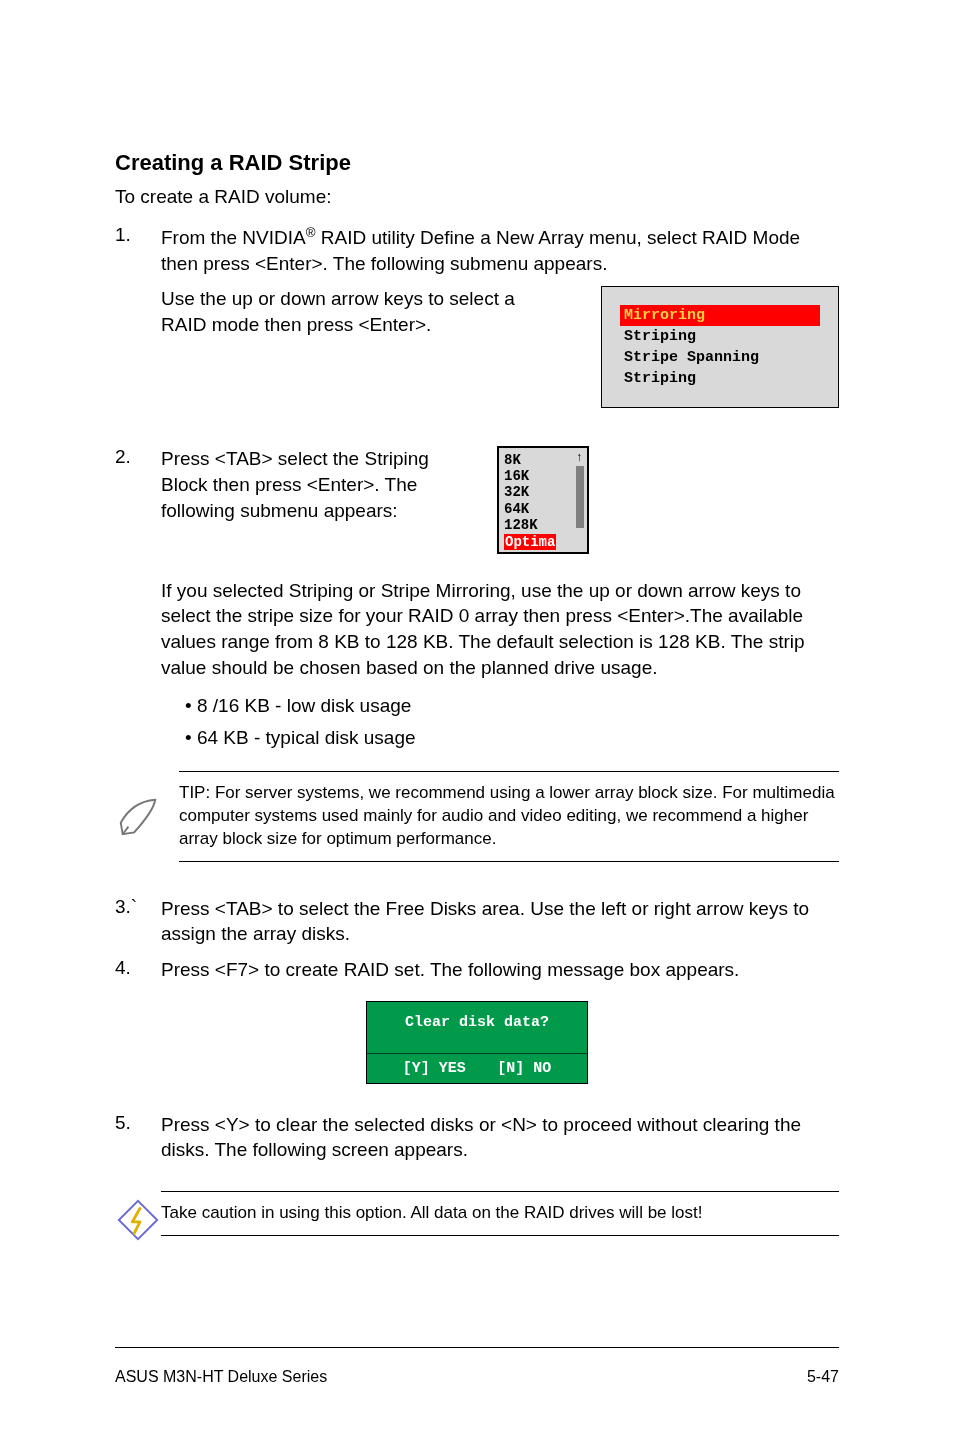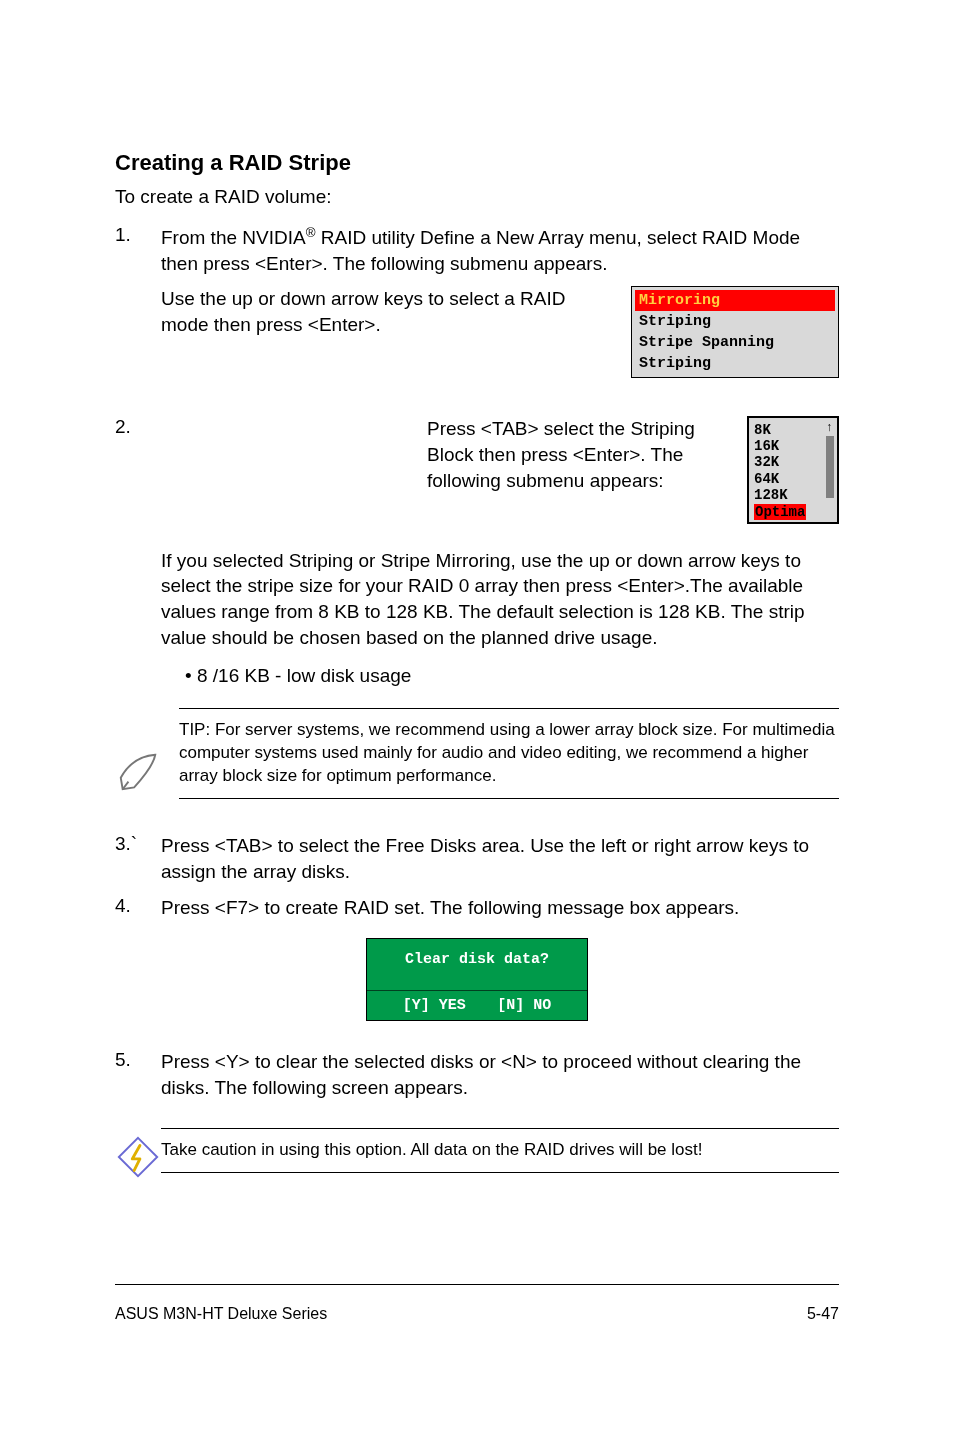--- a/index.html
+++ b/index.html
@@ -33,26 +33,25 @@
     font-size: 19px;
   }
   .num-content {
     flex: 1;
     font-size: 19px;
     line-height: 1.35;
   }
   .row-flex {
     display: flex;
     align-items: flex-start;
-    gap: 20px;
-    justify-content: flex-end;
+    gap: 36px;
   }
   .raid-mode-box {
     border: 1.5px solid #000;
-    padding: 3px;
+    padding: 18px;
     width: 200px;
     font-family: "Courier New", monospace;
     font-size: 15px;
     font-weight: bold;
     line-height: 1.4;
     background: #d9d9d9;
     color: #000;
     position: relative;
   }
   .raid-mode-sel {
@@ -86,36 +85,36 @@
     width: 8px;
     height: 62px;
     background: #808080;
   }
   .stripe-opt {
     display: block;
     line-height: 1.15;
   }
   .stripe-sel {
     background: #ff0000;
-    color: #000000;
+    color: #ffffff;
     display: inline-block;
     line-height: 1.15;
     padding: 0 1px;
   }
   .bullets {
     margin: 10px 0 16px 70px;
     font-size: 19px;
     line-height: 1.7;
   }
   .bullets .bullet::before {
     content: "• ";
   }
   .note-row {
     display: flex;
-    align-items: flex-end;
+    align-items: center;
     gap: 18px;
     margin: 8px 0 34px 0;
   }
   .note-row .note-text, .caution-row .note-text {
     flex: 1;
     font-size: 17px;
     line-height: 1.35;
     border-top: 1px solid #000;
     border-bottom: 1px solid #000;
     padding: 10px 0;
@@ -207,20 +206,21 @@
           <span class="stripe-sel">Optima</span>
         </div>
       </div>
       <div style="height:24px;"></div>
       <div>If you selected Striping or Stripe Mirroring, use the up or down arrow keys to select the stripe size for your RAID 0 array then press &lt;Enter&gt;.The available values range from 8 KB to 128 KB. The default selection is 128 KB. The strip value should be chosen based on the planned drive usage.</div>
     </div>
   </div>
 
   <div class="bullets">
     <div class="bullet">8 /16 KB - low disk usage</div>
+    <div class="bullet">64 KB - typical disk usage</div>
   </div>
 
   <div class="note-row">
     <div class="icon-tip">
       <svg viewBox="0 0 48 48" width="46" height="46">
         <path d="M6 30 Q18 8 42 6 Q40 18 20 40 L8 42 Z" fill="none" stroke="#777" stroke-width="2"></path>
         <path d="M8 42 L14 34" stroke="#777" stroke-width="2"></path>
       </svg>
     </div>
     <div class="note-text">TIP: For server systems, we recommend using a lower array block size. For multimedia computer systems used mainly for audio and video editing, we recommend a higher array block size for optimum performance.</div>

